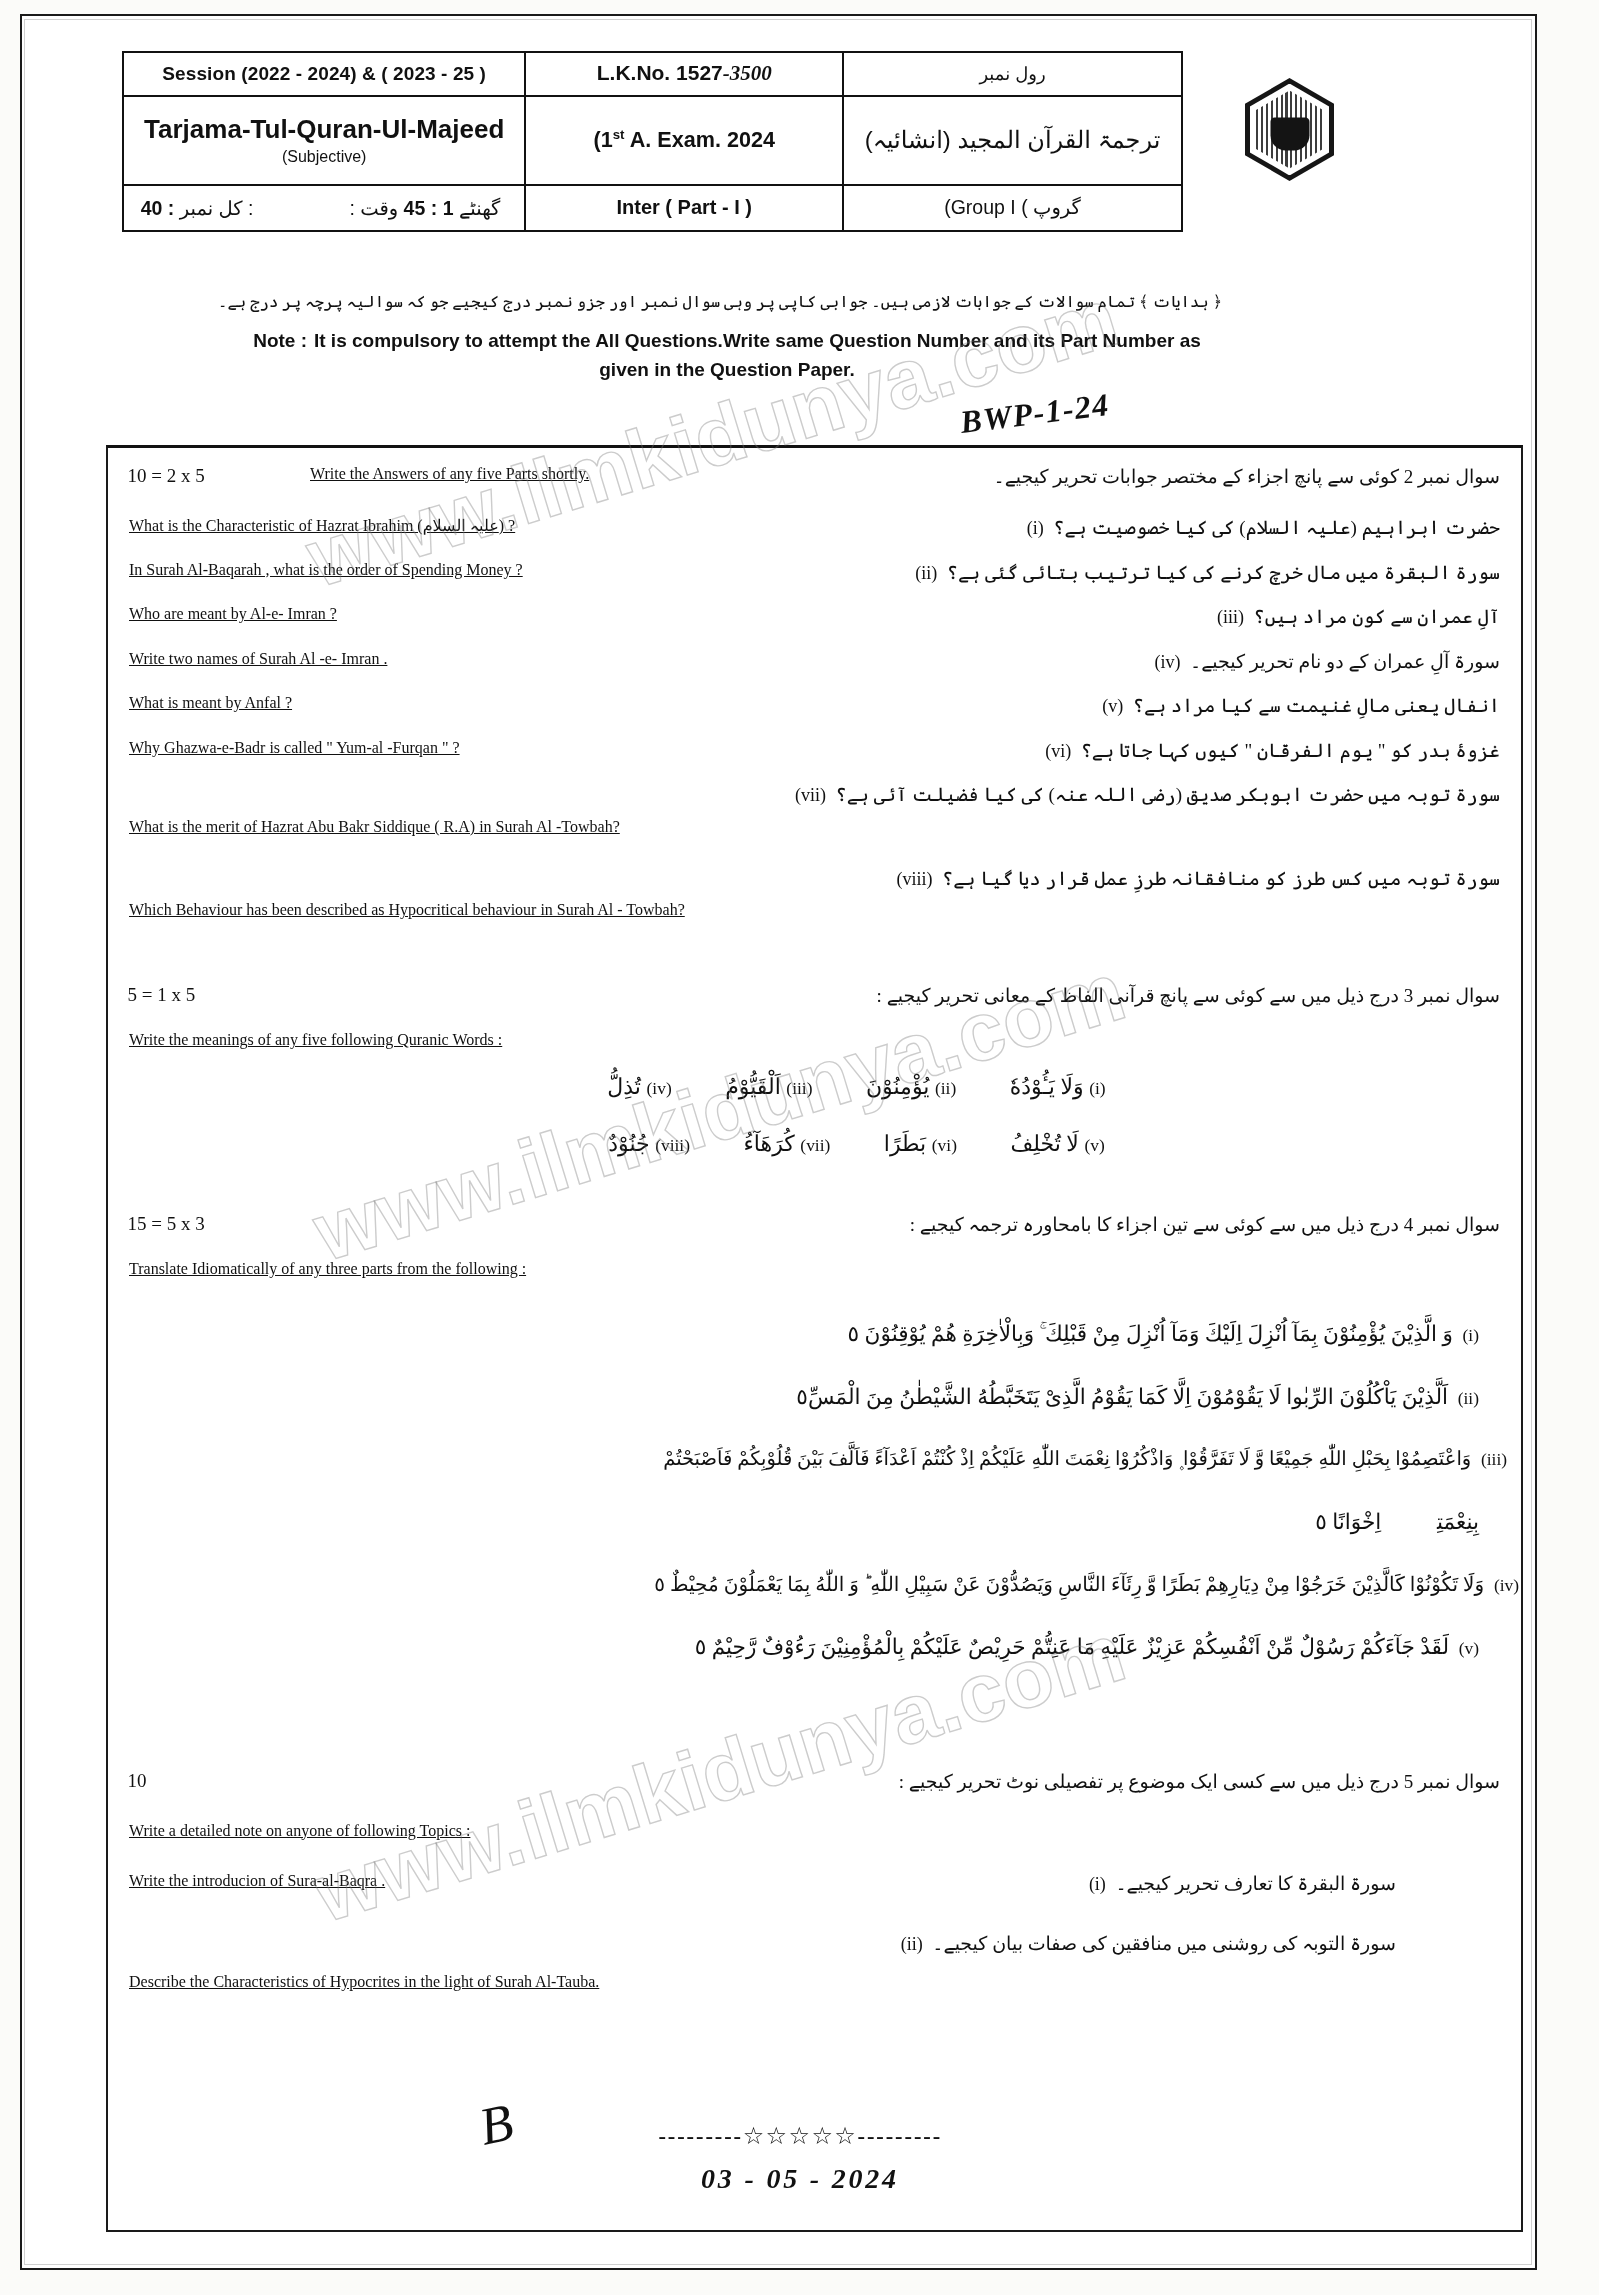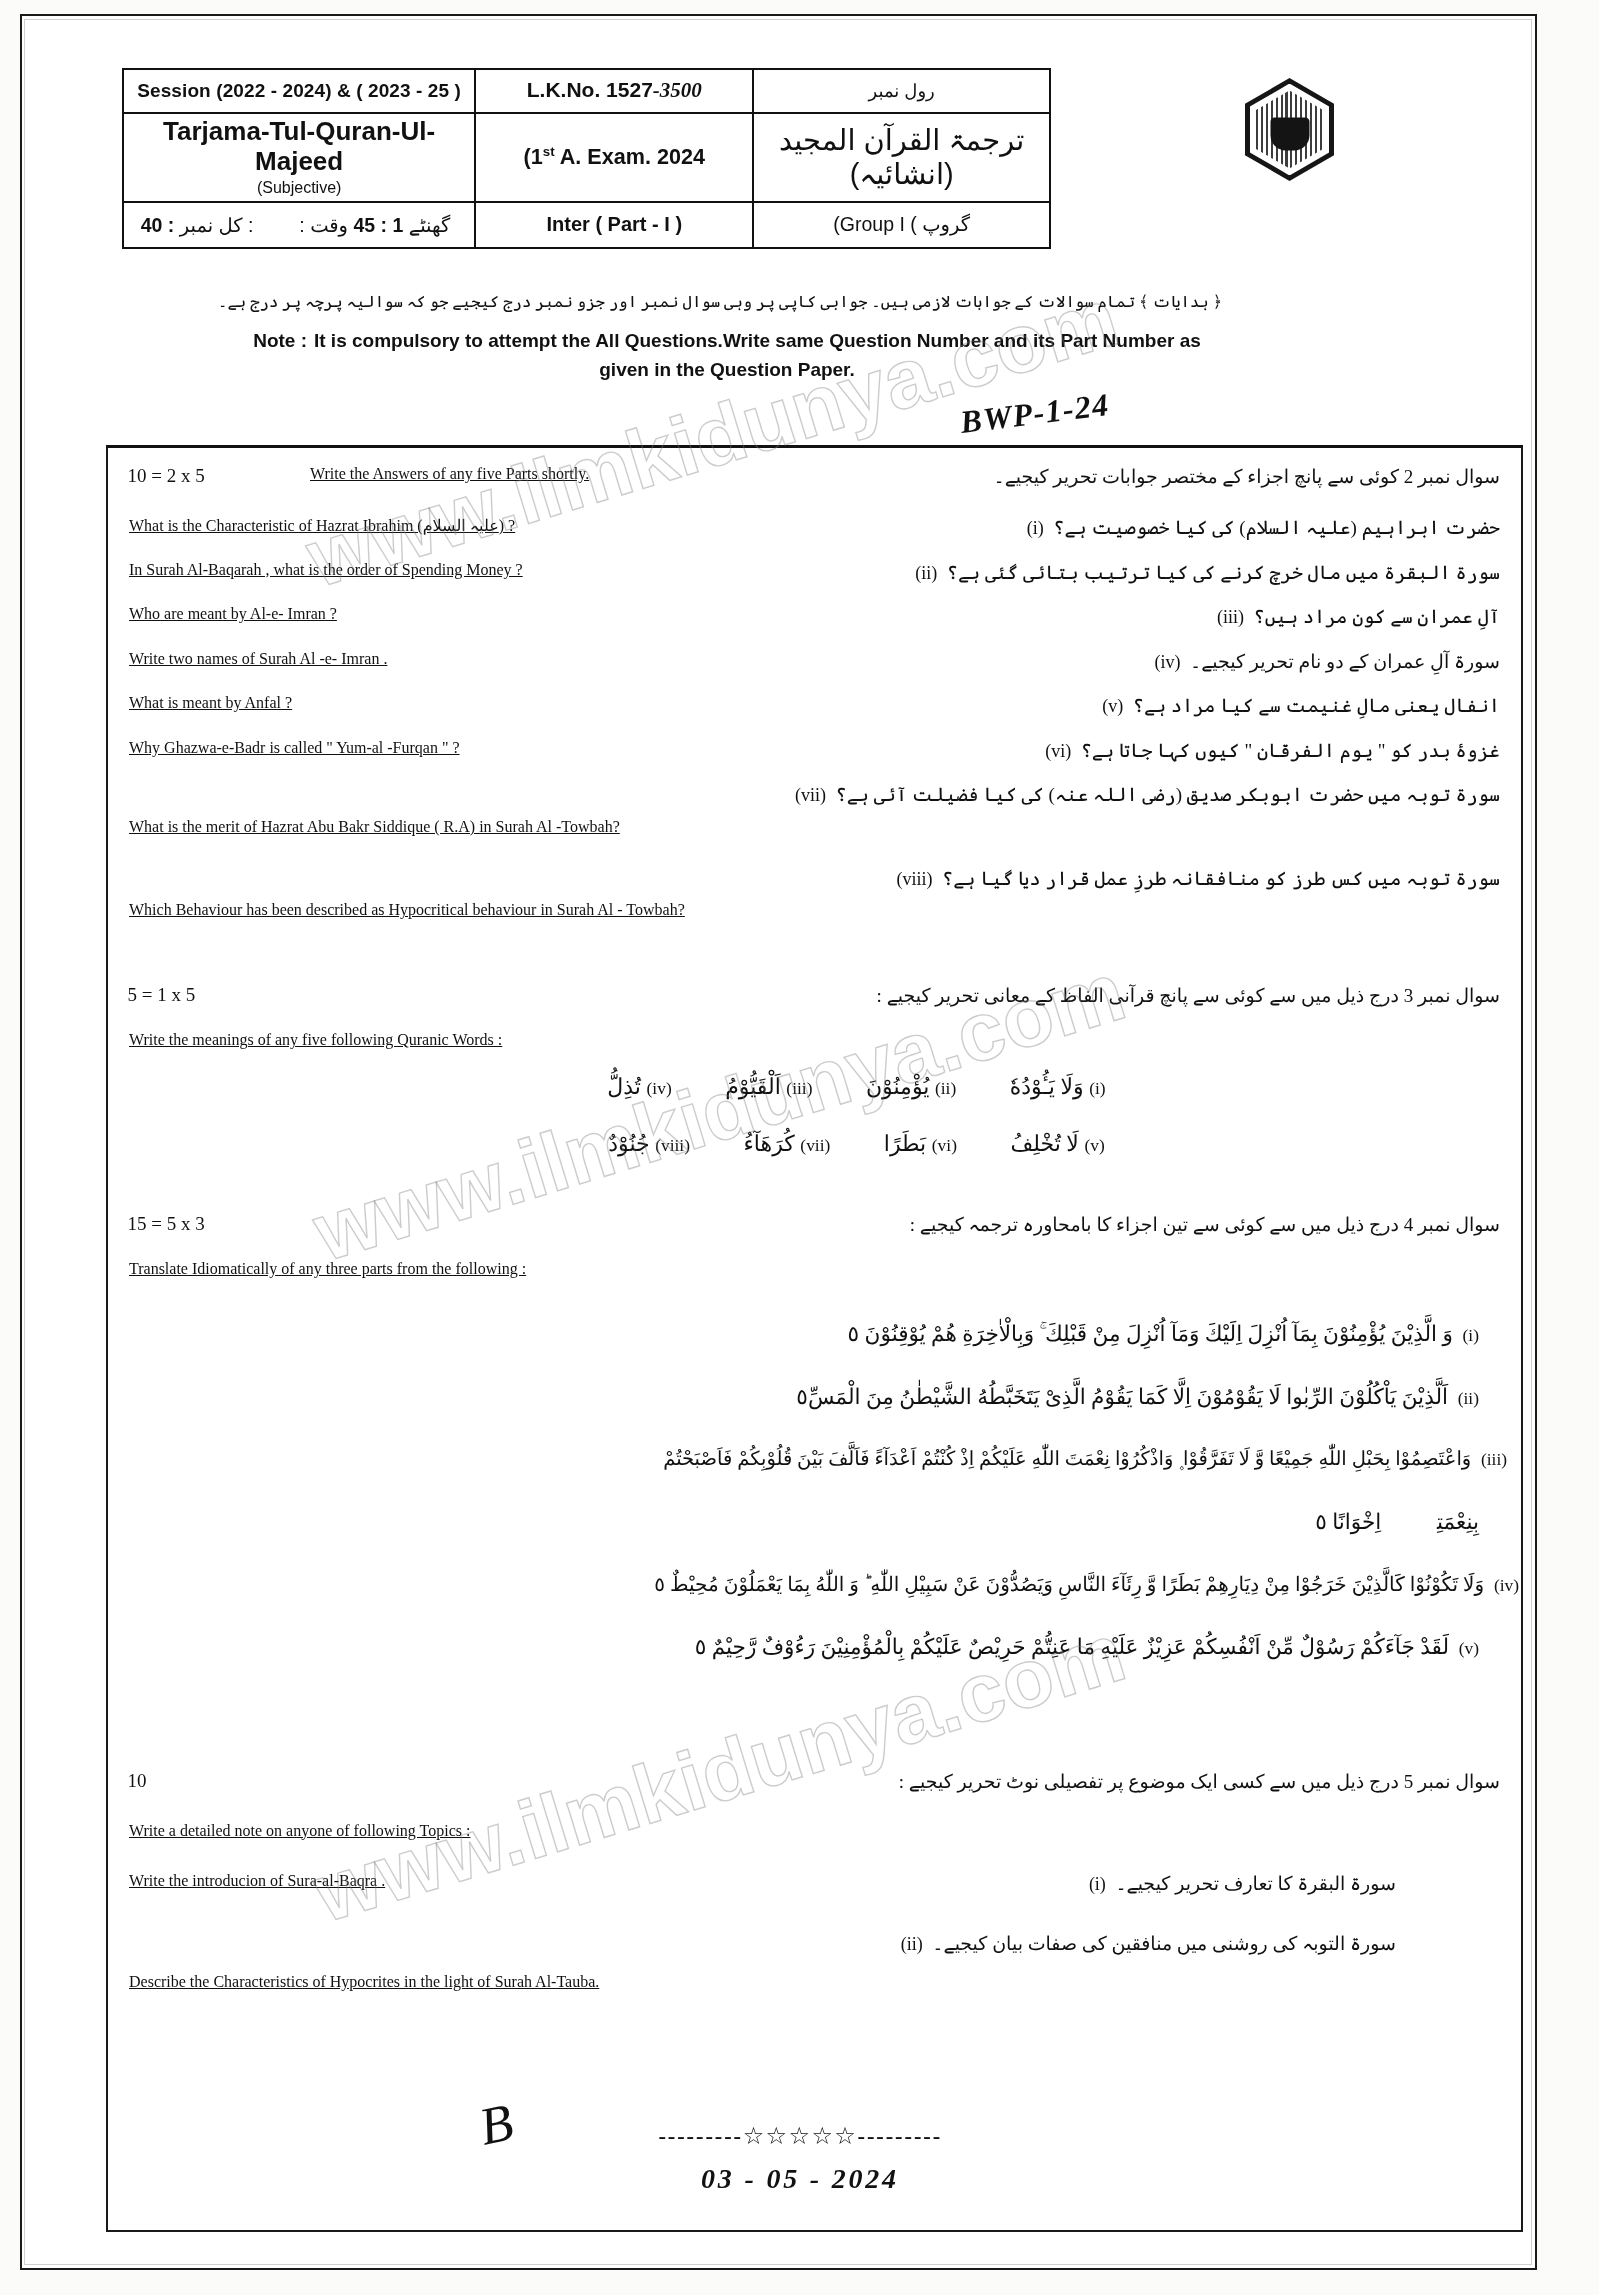--- a/index.html
+++ b/index.html
@@ -21,21 +21,21 @@
     border:2.1px solid #1a1a1a;
     background:#ffffff;
   }
   .scan-frame::after{
     content:"";position:absolute;left:2.8px;top:2.8px;right:2.8px;bottom:2.8px;
     border:0.7px solid #444;opacity:.25;pointer-events:none;
   }
 
   
   .hdr-wrap{
-    position:absolute;left:122px;top:68px;width:929px;
+    position:absolute;left:122px;top:51px;width:1061px;
   }
   table.hdr{
     border-collapse:collapse;width:100%;
     table-layout:fixed;
   }
   table.hdr td{
     border:2.1px solid #111;
     padding:2.8px 5.6px;
     text-align:center;
     vertical-align:middle;
@@ -45,21 +45,21 @@
   .c-lk{font-weight:bold;font-size:21px;text-align:left;padding-left:9.7px;}
   .c-lk .ink{font-family:"Liberation Serif",serif;font-style:italic;font-weight:bold;}
   .c-roll{font-size:18px;text-align:right;padding-right:15.3px;direction:rtl;}
   .c-subject{
     font-family:"Liberation Serif", serif;
     font-size:26px;font-weight:bold;line-height:1.15;height:82px;
   }
   .c-subject .sub2{display:block;font-size:16px;font-weight:normal;margin-top:2.8px;}
   .c-exam{font-weight:bold;font-size:21.6px;}
   .c-exam sup{font-size:13.2px;}
-  .c-urdu-title{font-size:29px;direction:rtl;text-align:center;}
+  .c-urdu-title{font-size:24px;direction:rtl;text-align:center;}
   .c-marks{font-size:19.5px;font-weight:bold;height:38px;position:relative;}
   .c-marks .left{position:absolute;left:16.7px;top:50%;transform:translateY(-50%);}
   .c-marks .right{position:absolute;right:24px;top:50%;transform:translateY(-50%);direction:rtl;font-weight:normal;}
   .c-inter{font-weight:bold;font-size:20px;}
   .c-group{font-size:19.5px;}
 
   
   .monogram{
     position:absolute;left:1245px;top:78px;width:89px;height:103px;
   }

